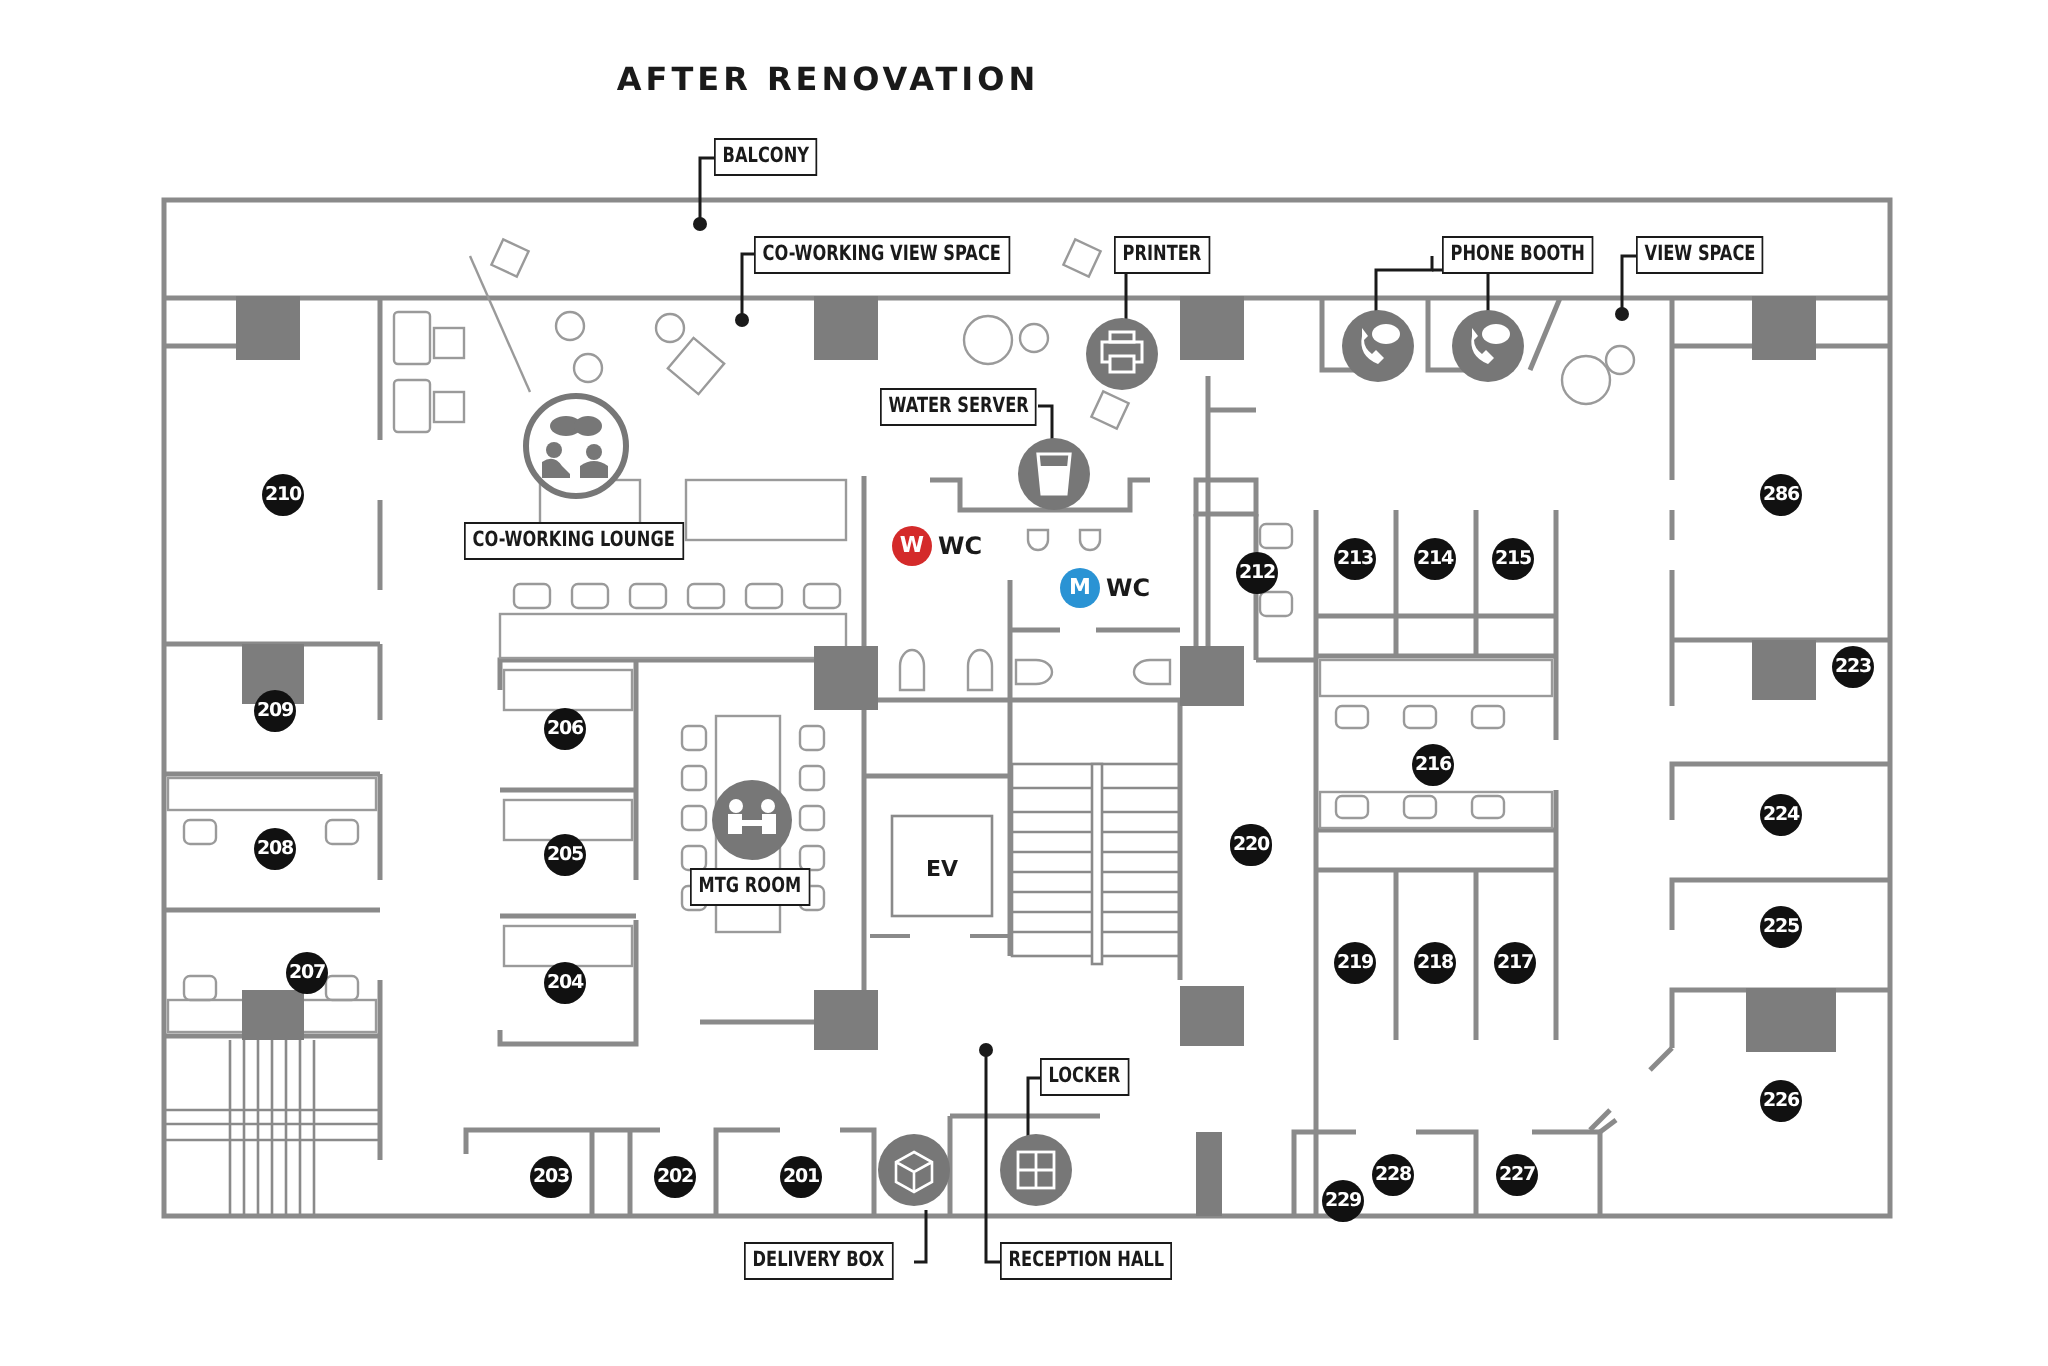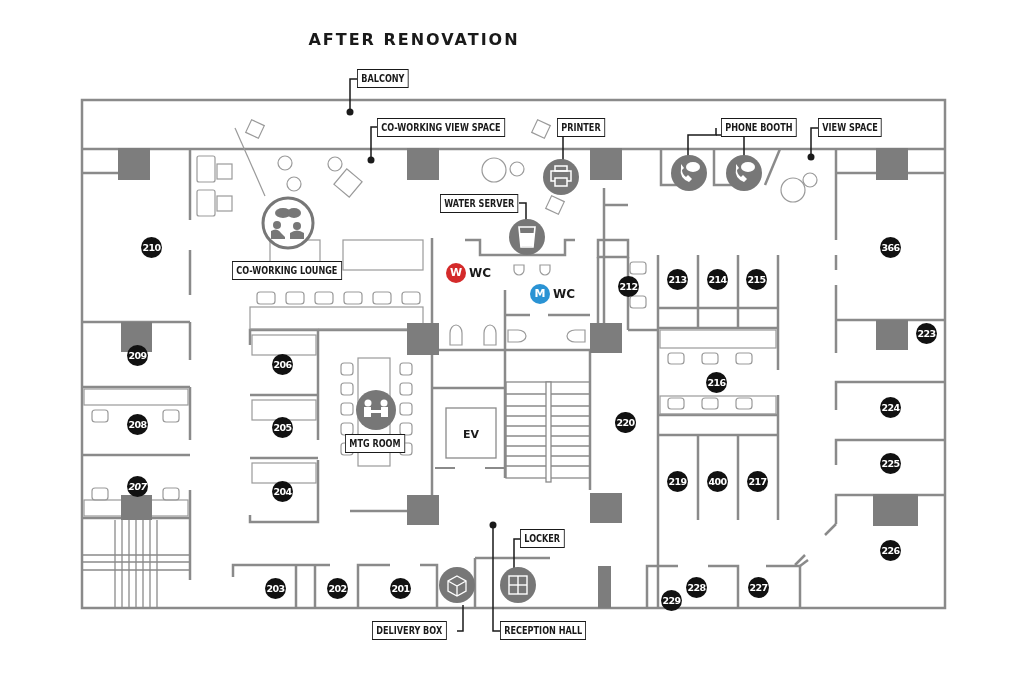--- a/index.html
+++ b/index.html
@@ -298,39 +298,39 @@
 
 <div class="wc" style="left:446px;top:263px;">
   <span class="badge" style="background:#d42a2a;">W</span>
   <span>WC</span>
 </div>
 <div class="wc" style="left:530px;top:284px;">
   <span class="badge" style="background:#2a93d4;">M</span>
   <span>WC</span>
 </div>
 
-<div class="num" style="left:141px;top:237px;">210</div>
+<div class="num" style="left:131px;top:237px;">210</div>
 <div class="num" style="left:127px;top:345px;">209</div>
 <div class="num" style="left:127px;top:414px;">208</div>
-<div class="num" style="left:127px;top:476px;font-style:italic;">207</div>
+<div class="num" style="left:143px;top:476px;">207</div>
 <div class="num" style="left:272px;top:354px;">206</div>
 <div class="num" style="left:272px;top:417px;">205</div>
 <div class="num" style="left:272px;top:481px;">204</div>
 <div class="num" style="left:265px;top:578px;">203</div>
 <div class="num" style="left:327px;top:578px;">202</div>
 <div class="num" style="left:390px;top:578px;">201</div>
 <div class="num" style="left:618px;top:276px;">212</div>
 <div class="num" style="left:667px;top:269px;">213</div>
 <div class="num" style="left:707px;top:269px;">214</div>
 <div class="num" style="left:746px;top:269px;">215</div>
 <div class="num" style="left:706px;top:372px;">216</div>
 <div class="num" style="left:747px;top:471px;">217</div>
-<div class="num" style="left:707px;top:471px;">400</div>
+<div class="num" style="left:707px;top:471px;">218</div>
 <div class="num" style="left:667px;top:471px;">219</div>
 <div class="num" style="left:615px;top:412px;border-radius:10px;">220</div>
-<div class="num" style="left:880px;top:237px;">366</div>
+<div class="num" style="left:880px;top:237px;">286</div>
 <div class="num" style="left:880px;top:323px;margin-left:36px;">223</div>
 <div class="num" style="left:880px;top:397px;">224</div>
 <div class="num" style="left:880px;top:453px;">225</div>
 <div class="num" style="left:880px;top:540px;">226</div>
 <div class="num" style="left:748px;top:577px;">227</div>
 <div class="num" style="left:686px;top:577px;">228</div>
 <div class="num" style="left:621px;top:590px;margin-left:40px;">229</div>
 
 </body></html>

